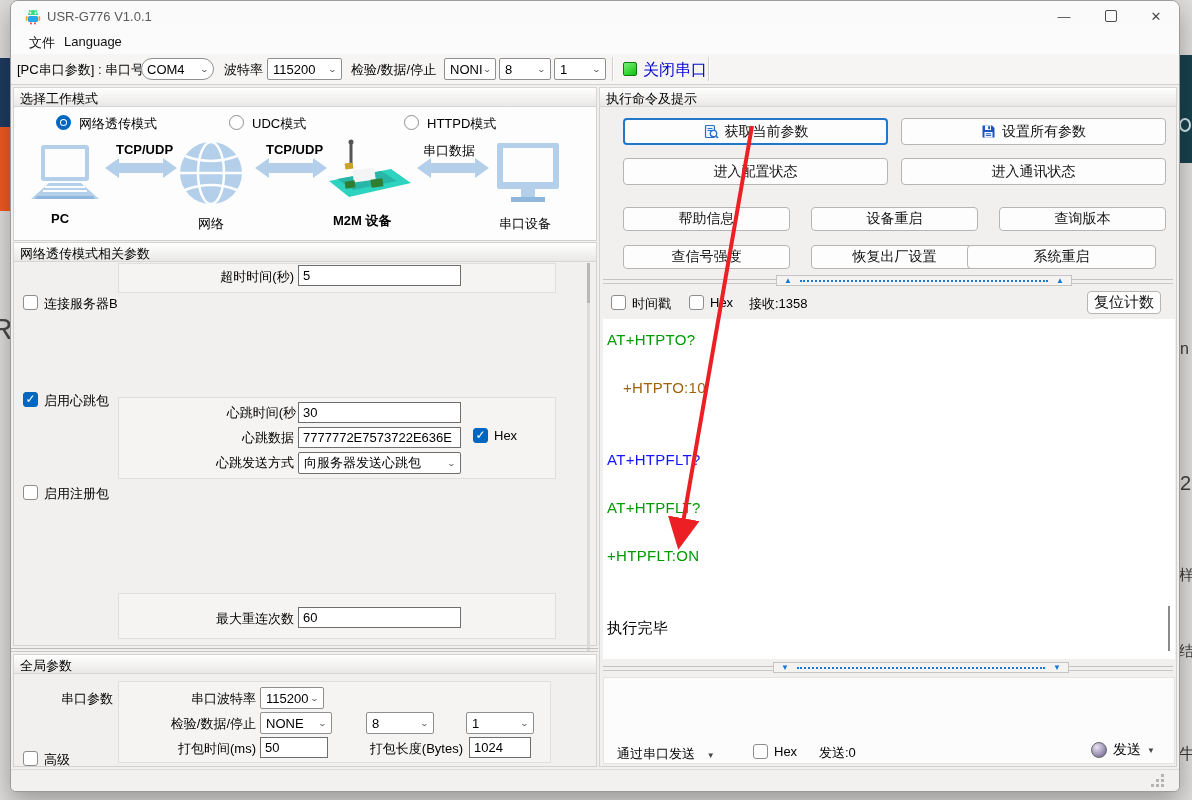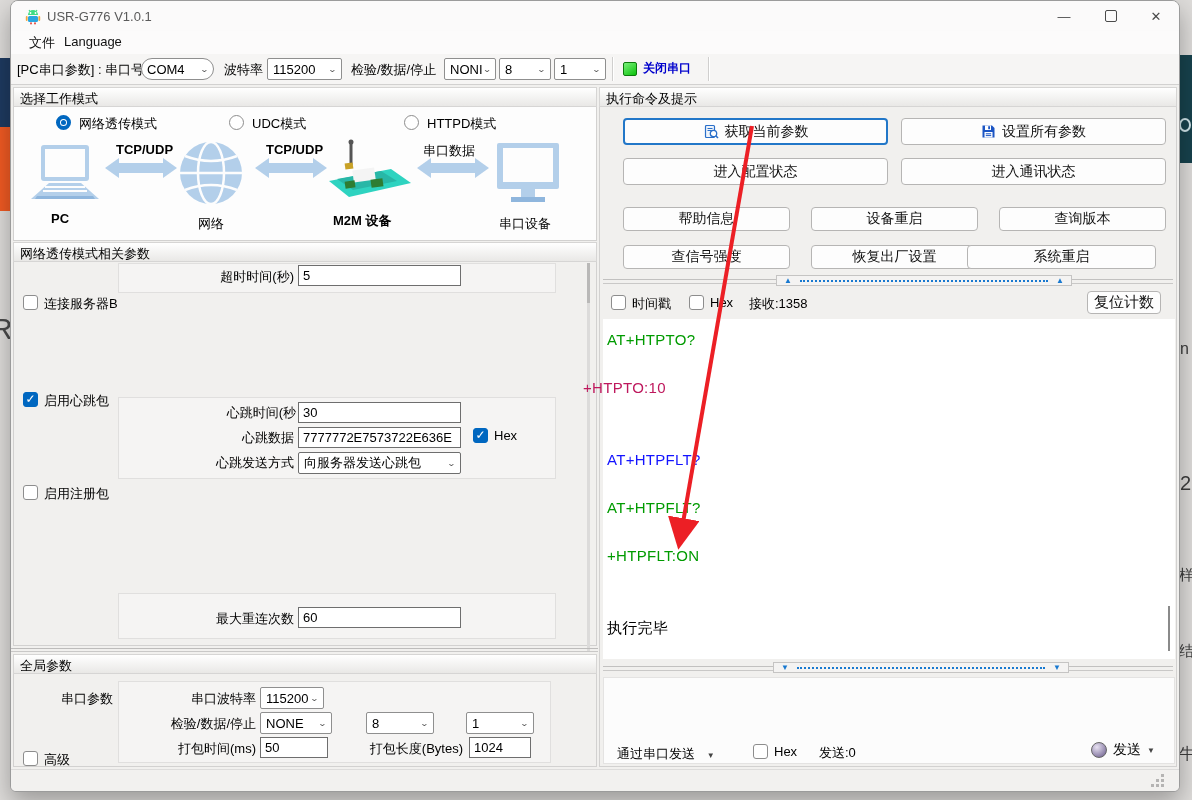--- a/index.html
+++ b/index.html
@@ -116,21 +116,21 @@
   <div class="combo" style="left:488px;top:57px;width:52px;">
     <span>8</span>
     <span class="chev">⌄</span>
   </div>
   <div class="combo" style="left:543px;top:57px;width:52px;">
     <span>1</span>
     <span class="chev">⌄</span>
   </div>
   <div class="sep" style="left:601px;top:56px;height:24px;"></div>
   <div class="led" style="left:612px;top:61px;"></div>
-  <div class="abs" style="left:632px;top:59px;font-size:12px;font-weight:bold;color:#0000cc;">关闭串口</div>
+  <div class="abs" style="left:632px;top:59px;font-size:16px;font-weight:normal;color:#0000cc;">关闭串口</div>
   <div class="sep" style="left:697px;top:56px;height:24px;"></div>
 
   <div class="gbox" style="left:2px;top:86px;width:584px;height:154px;background:#fdfdfd;"></div>
   <div class="ghead" style="left:2px;top:86px;width:584px;">选择工作模式</div>
   <span class="radio sel" style="left:45px;top:114px;"></span>
   <div class="abs lbl" style="left:68px;top:114px;">网络透传模式</div>
   <span class="radio" style="left:218px;top:114px;"></span>
   <div class="abs lbl" style="left:241px;top:114px;">UDC模式</div>
   <span class="radio" style="left:393px;top:114px;"></span>
   <div class="abs lbl" style="left:416px;top:114px;">HTTPD模式</div>
@@ -330,21 +330,21 @@
   <div class="abs lbl" style="left:621px;top:294px;">时间戳</div>
   <span class="cb" style="left:678px;top:294px;"></span>
   <div class="abs lbl" style="left:699px;top:294px;">Hex</div>
   <div class="abs lbl" style="left:738px;top:294px;">接收:1358</div>
   <div class="btn" style="left:1076px;top:290px;width:74px;height:23px;font-size:15px;">
     <span>复位计数</span>
   </div>
 
   <div class="abs" style="left:592px;top:318px;width:572px;height:340px;background:#ffffff;"></div>
   <div class="logline" style="left:596px;top:330px;color:#009b00;">AT+HTPTO?</div>
-  <div class="logline" style="left:572px;top:378px;color:#be185d;">+HTPTO:10</div>
+  <div class="logline" style="left:612px;top:378px;color:#a16207;">+HTPTO:10</div>
   <div class="logline" style="left:596px;top:450px;color:#1414ff;">AT+HTPFLT?</div>
   <div class="logline" style="left:596px;top:498px;color:#009b00;">AT+HTPFLT?</div>
   <div class="logline" style="left:596px;top:546px;color:#009b00;">+HTPFLT:ON</div>
   <div class="logline" style="left:596px;top:618px;color:#000;">执行完毕</div>
   <div class="abs" style="left:1157px;top:605px;width:2px;height:45px;background:#8a8a8a;"></div>
 
   <div class="splitline" style="left:592px;top:665px;width:570px;background:#c2c1c0;"></div>
   <div class="splitline" style="left:592px;top:669px;width:570px;"></div>
   <div class="handle" style="left:762px;top:661px;width:296px;">
     <span class="tri">▼</span>

